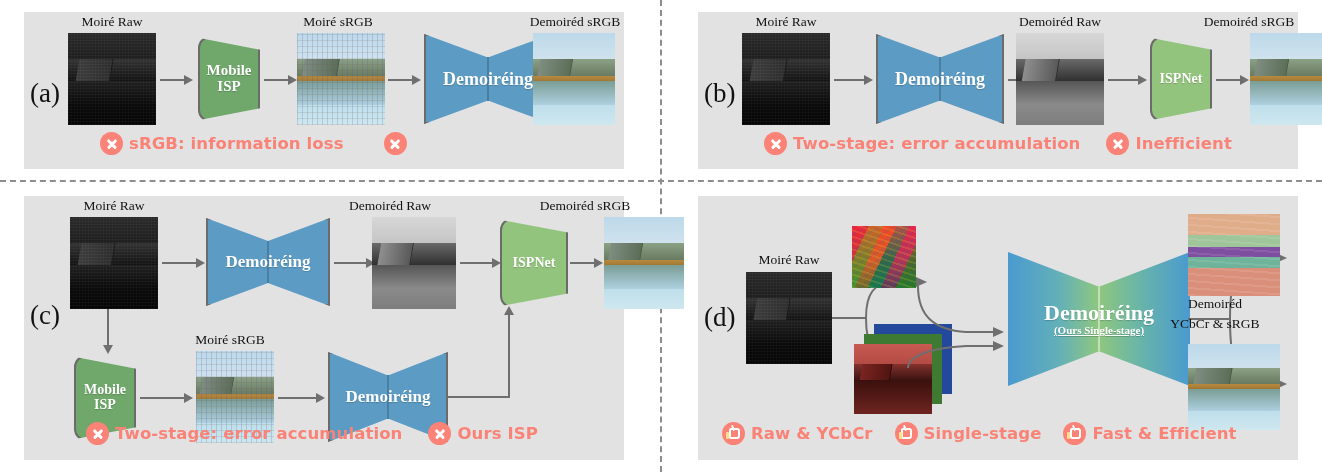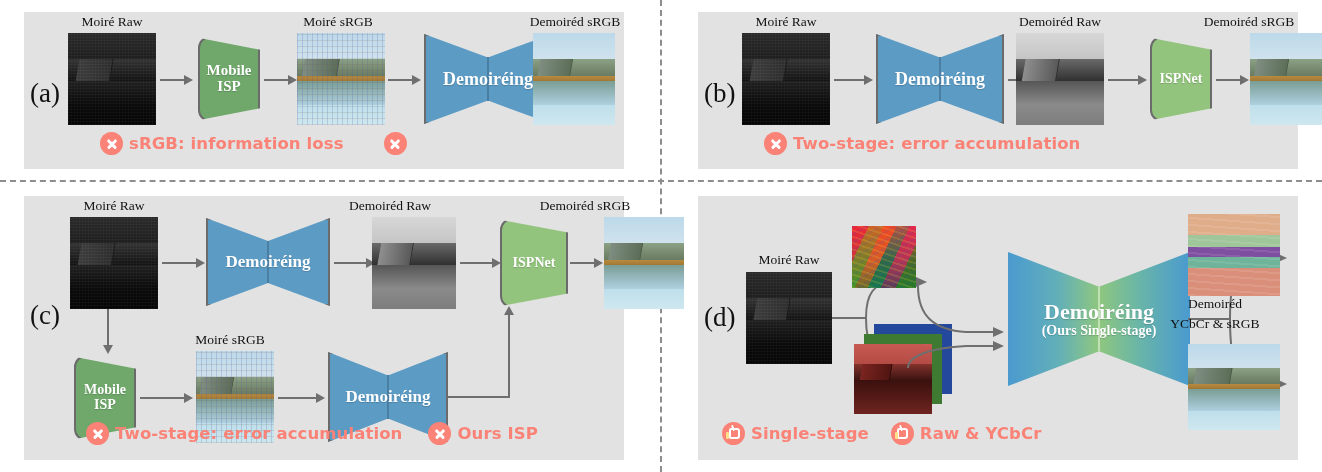--- a/index.html
+++ b/index.html
@@ -280,20 +280,24 @@
         <div class="band"></div>
         <div class="water"></div>
         <div class="refl"></div>
     </div>
 
     <div class="bullets" style="left:66px;top:120px;">
       <div class="bullet" style="margin-right:26px;">
         <span class="ico x"></span>
         <span class="txt">Two-stage: error accumulation</span>
       </div>
+      <div class="bullet">
+        <span class="ico x"></span>
+        <span class="txt">Inefficient</span>
+      </div>
     </div>
   </div>
 
   <div class="panel" id="panel-c">
     <div class="panel-letter" style="left:6px;top:106px;">(c)</div>
 
     <div class="cap" style="left:34px;top:2px;width:112px;">Moiré Raw</div>
     <div class="thumb raw" style="left:46px;top:21px;width:88px;height:92px;">
       <div class="sky"></div>
         <div class="mtn"></div>
@@ -443,21 +447,21 @@
       <path d="M24,34 C24,64 40,78 72,80 L100,80" stroke="#6f6f6f" stroke-width="2" fill="none"></path>
       <path d="M14,116 C14,104 36,96 72,94 L100,94" stroke="#6f6f6f" stroke-width="2" fill="none"></path>
       <polygon points="99,75 110,80 99,85" fill="#6f6f6f"></polygon>
       <polygon points="99,89 110,94 99,99" fill="#6f6f6f"></polygon>
     </svg>
 
     <div class="mod" style="left:310px;top:56px;width:182px;height:134px;">
       <div class="dm-grad"></div>
       <div class="dm-grad-seam"></div>
       <div class="lbl" style="font-size:22px;">Demoiréing</div>
-      <div class="lbl" style="font-size:14px;margin-top:1px;">(Ours Single-stage)</div>
+      <div class="lbl" style="font-size:11px;margin-top:1px;text-decoration:underline;">(Ours Single-stage)</div>
     </div>
 
     <svg class="curve" style="left:490px;top:30px;width:104px;height:190px;" viewBox="0 0 104 190">
       <path d="M0,93 L42,93" stroke="#6f6f6f" stroke-width="2" fill="none"></path>
       <path d="M42,93 C42,48 50,32 72,32 L88,32" stroke="#6f6f6f" stroke-width="2" fill="none"></path>
       <path d="M42,93 C42,140 50,158 72,158 L88,158" stroke="#6f6f6f" stroke-width="2" fill="none"></path>
       <polygon points="88,27 99,32 88,37" fill="#6f6f6f"></polygon>
       <polygon points="88,153 99,158 88,163" fill="#6f6f6f"></polygon>
     </svg>
 
@@ -474,24 +478,30 @@
         <div class="band"></div>
         <div class="water"></div>
         <div class="refl"></div>
     </div>
 
     <div class="bullets" style="left:24px;top:226px;">
       <div class="bullet" style="margin-right:22px;">
         <span class="ico thumbup">
             <span class="tb"></span>
           </span>
-        <span class="txt">Single-stage</span>
+        <span class="txt">Raw &amp; YCbCr</span>
       </div>
       <div class="bullet" style="margin-right:22px;">
         <span class="ico thumbup">
             <span class="tb"></span>
           </span>
-        <span class="txt">Raw &amp; YCbCr</span>
+        <span class="txt">Single-stage</span>
+      </div>
+      <div class="bullet">
+        <span class="ico thumbup">
+            <span class="tb"></span>
+          </span>
+        <span class="txt">Fast &amp; Efficient</span>
       </div>
     </div>
   </div>
 
 </div>
 
 </body></html>

